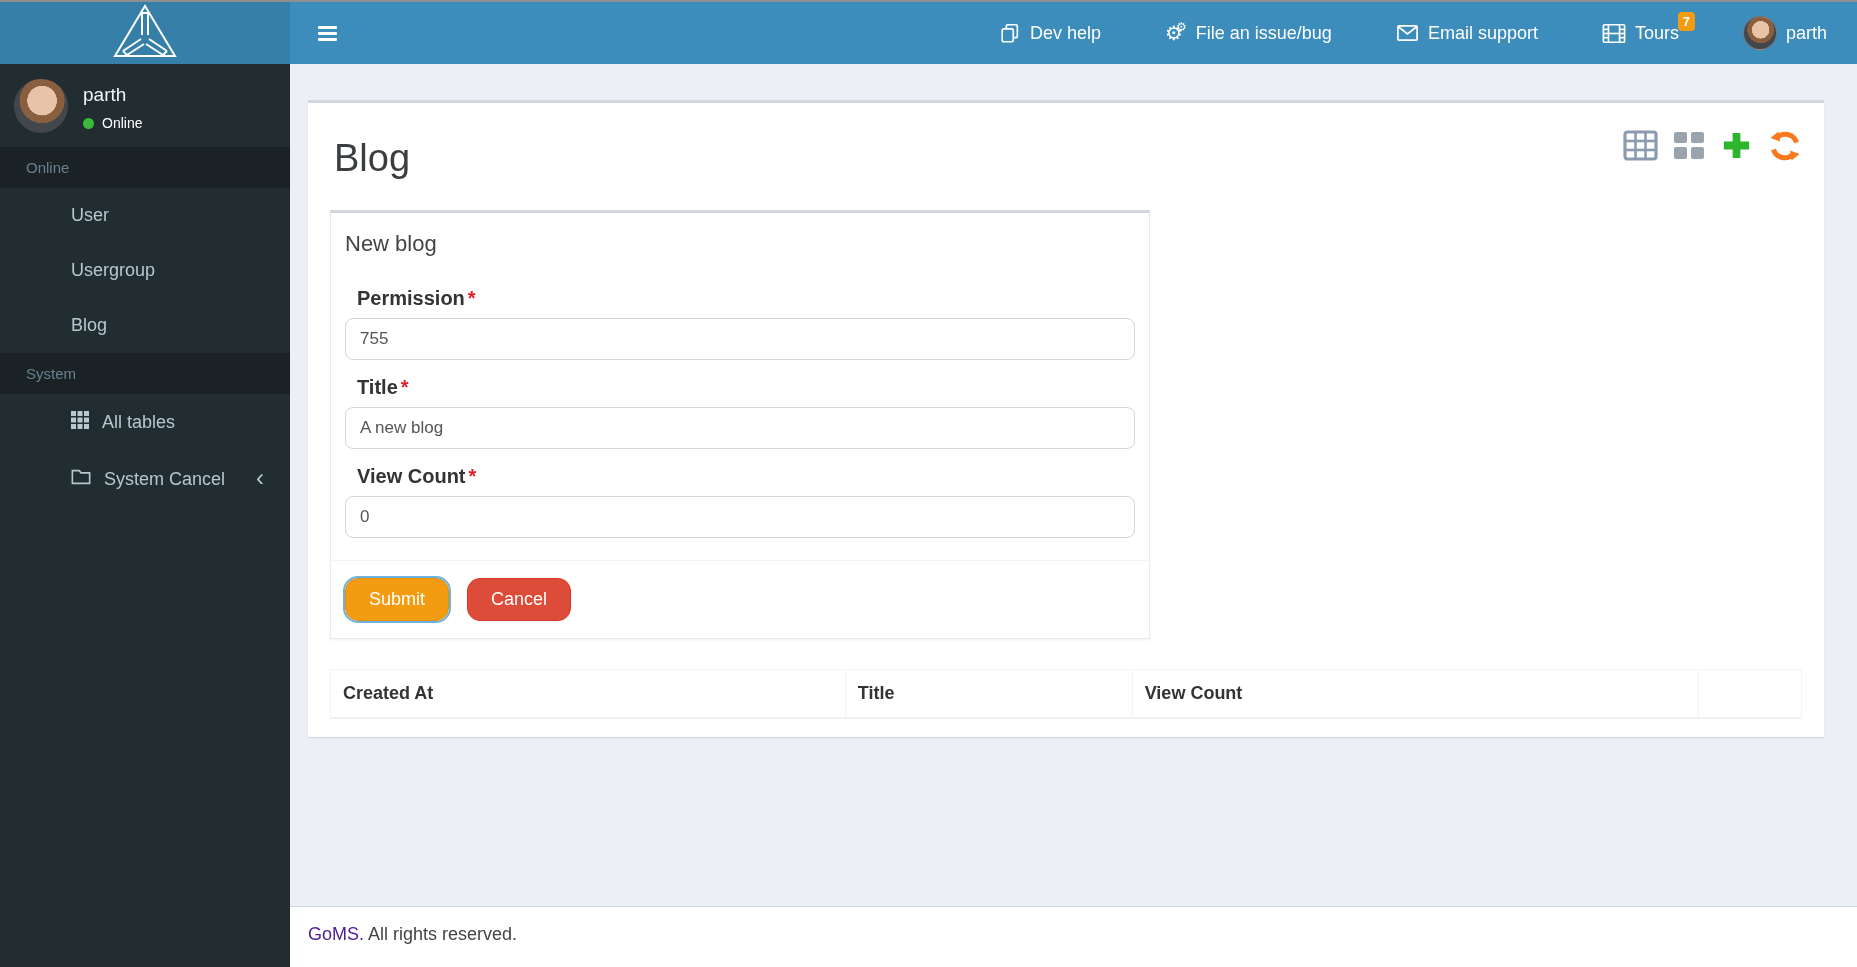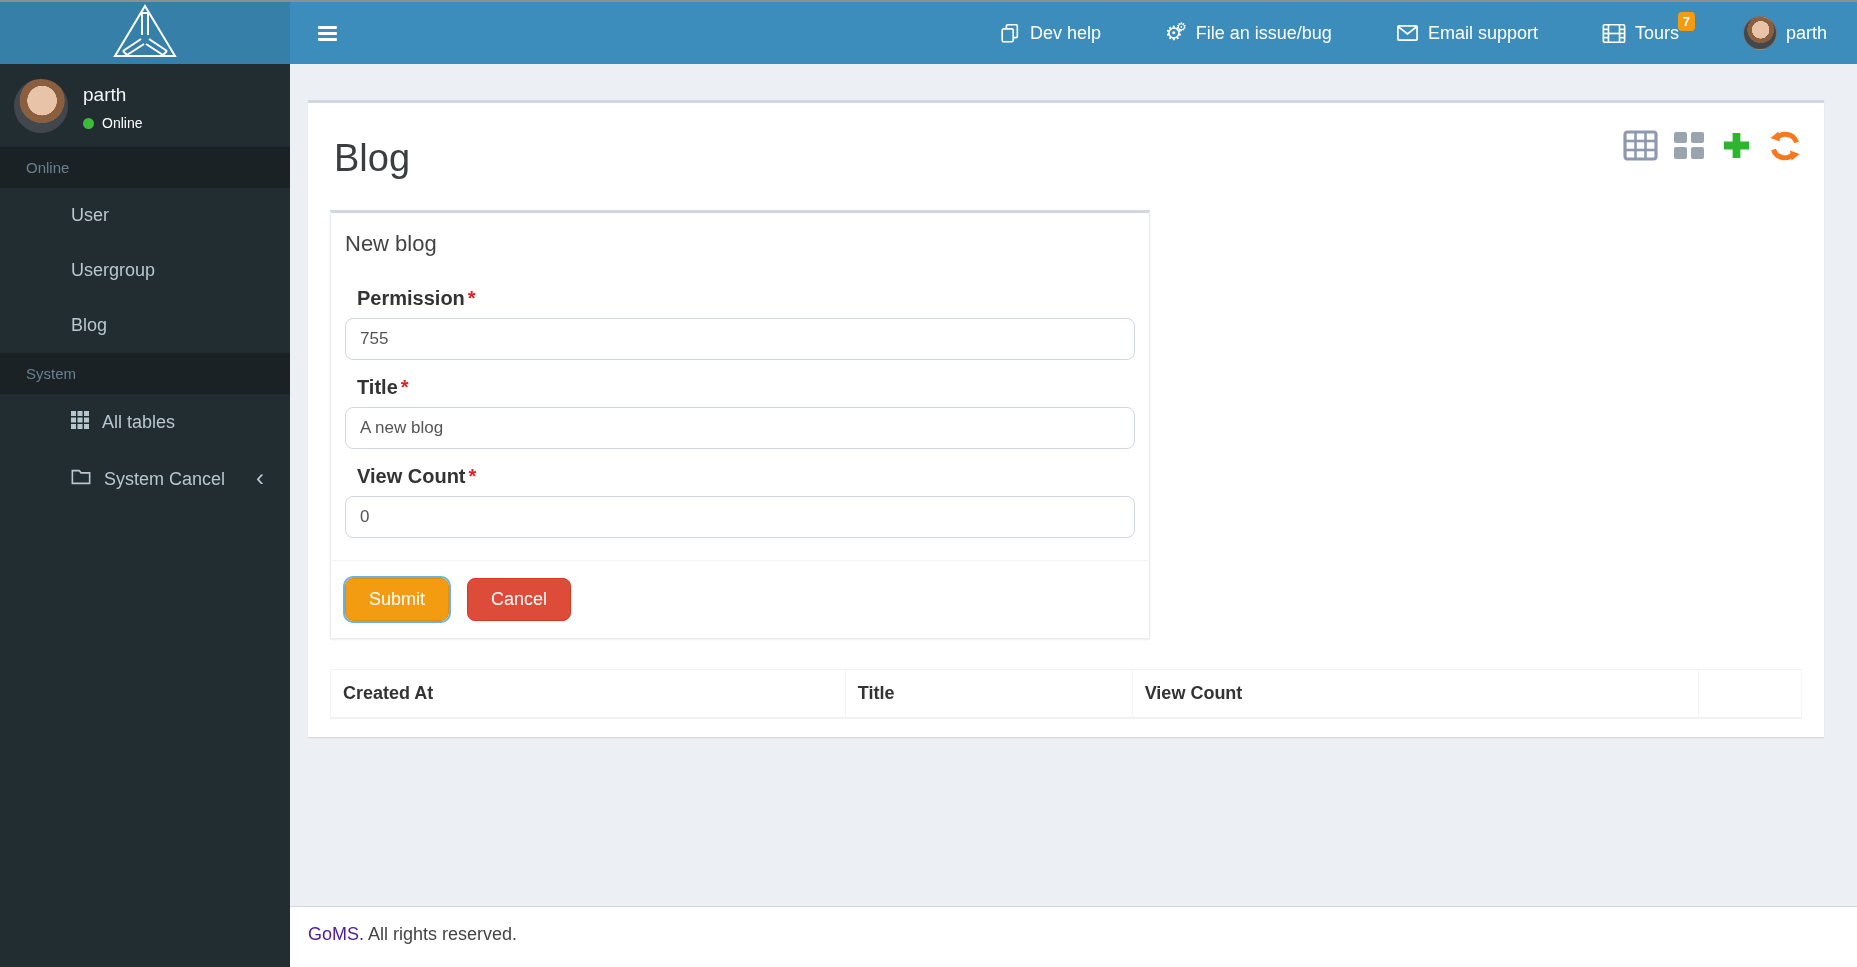--- a/index.html
+++ b/index.html
@@ -44,21 +44,21 @@
   .box-tools { position:absolute; top:26px; right:22px; display:flex; align-items:center; gap:15px; }
   .tool-btn { cursor:pointer; display:flex; }
 
   .card { width:820px; border:1px solid #e8ebee; border-top:3px solid #d2d6de; box-shadow:0 1px 2px rgba(0,0,0,0.07); background:#fff; }
   .card-header { padding:18px 14px 6px; font-size:22px; color:#444; }
   .card-body { padding:8px 14px 22px; }
   .field-label { font-size:20px; font-weight:bold; color:#333; margin:16px 12px 8px; }
   .req { color:#e51c23; margin-left:3px; }
   .field-input { width:100%; height:42px; border:1px solid #d2d6de; border-radius:8px; padding:0 14px; font-size:17px; color:#555; background:#fff; }
   .card-footer { border-top:1px solid #f4f4f4; padding:17px 14px; display:flex; gap:18px; }
-  .btn { font-size:18px; color:#fff; padding:10px 23px; border-radius:8px; cursor:pointer; font-family:inherit; }
+  .btn { font-size:18px; color:#fff; padding:10px 23px; border-radius:13px; cursor:pointer; font-family:inherit; }
   .btn-submit { background:#f39c12; border:1px solid #e08e0b; outline:2px solid #6cb2dd; }
   .btn-cancel { background:#dd4b39; border:1px solid #d73925; }
 
   .data-table { width:100%; border-collapse:collapse; margin-top:30px; }
   .data-table th { text-align:left; font-size:18px; color:#333; padding:13px 12px; border:1px solid #f4f4f4; border-bottom:2px solid #f1f1f1; }
   .col-created { width:35%; } .col-title { width:19.5%; } .col-count { width:38.5%; } .col-actions { width:7%; }
 
   
   .footer { position:absolute; left:290px; right:0; bottom:0; height:61px; background:#fff; border-top:1px solid #d2d6de; padding:17px 0 0 18px; font-size:18px; color:#444; }
   .brand { color:#4c1d95; font-weight:normal; text-decoration:none; cursor:pointer; }

